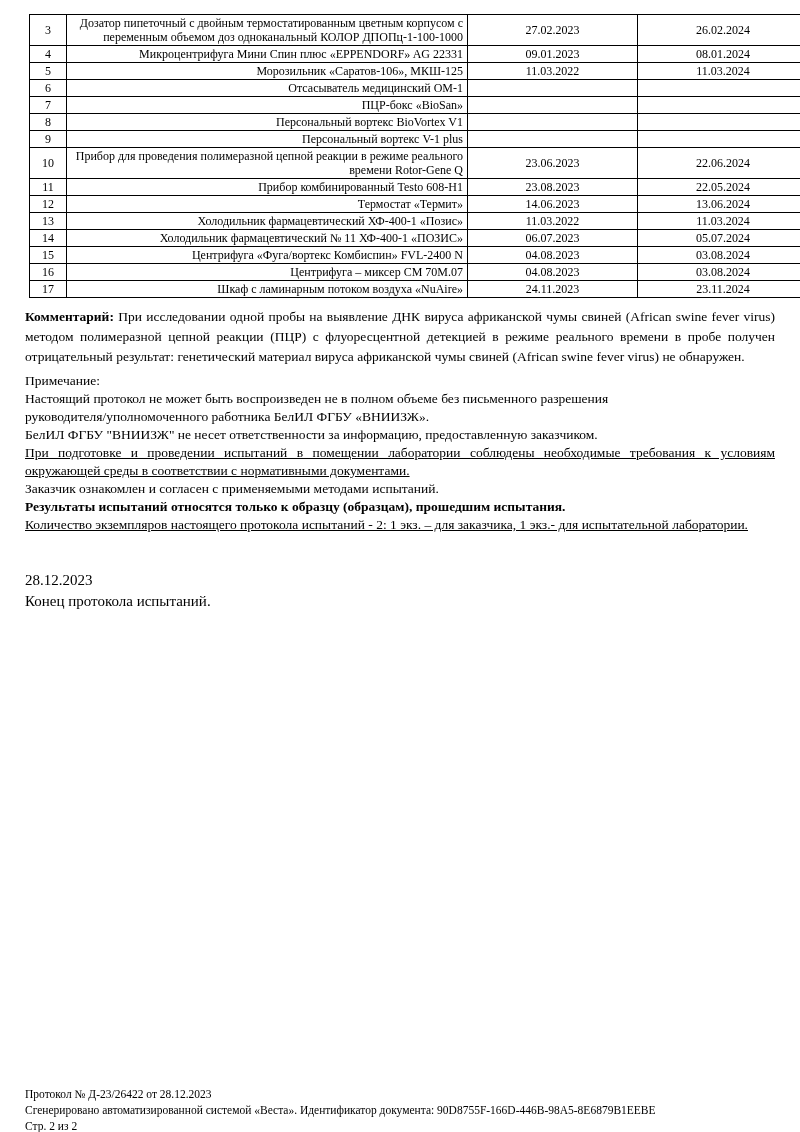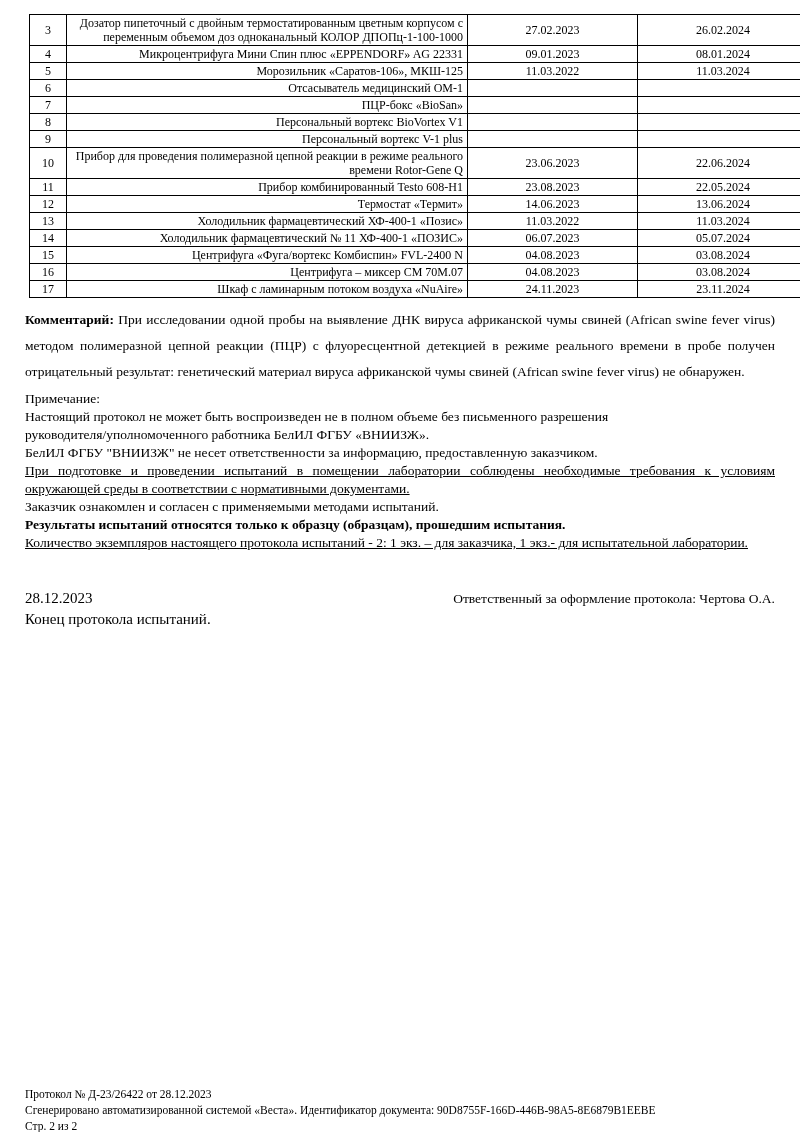--- a/index.html
+++ b/index.html
@@ -38,21 +38,21 @@
   }
   td.cell-num   { width: 28px;  text-align: center; padding: 1px 2px; }
   td.cell-desc  { width: 392px; text-align: right; padding-left: 7px; }
   td.cell-date1 { width: 161px; text-align: center; }
   td.cell-date2 { width: 162px; text-align: center; }
 
   
   .comment {
     margin: 9px 0 0 0;
     font-size: 13.5px;
-    line-height: 26px;
+    line-height: 20px;
     text-align: justify;
   }
   .comment b { font-weight: bold; }
 
   .notes { margin-top: 5px; font-size: 13.5px; line-height: 18px; }
   .note-line { text-align: left; }
   .note-line.justify { text-align: justify; text-decoration: underline; }
   .note-line.bold { font-weight: bold; }
 
   .signoff { margin-top: 38px; }
@@ -191,21 +191,20 @@
         <div class="note-line">БелИЛ ФГБУ "ВНИИЗЖ" не несет ответственности за информацию, предоставленную заказчиком.</div>
         <div class="note-line justify">При подготовке и проведении испытаний в помещении лаборатории соблюдены необходимые требования к условиям окружающей среды в соответствии с нормативными документами.</div>
         <div class="note-line">Заказчик ознакомлен и согласен с применяемыми методами испытаний.</div>
         <div class="note-line bold">Результаты испытаний относятся только к образцу (образцам), прошедшим испытания.</div>
         <div class="note-line justify">Количество экземпляров настоящего протокола испытаний - 2: 1 экз. – для заказчика, 1 экз.- для испытательной лаборатории.</div>
       </div>
 
     <div class="signoff">
       <div class="signoff-row">
         <span class="signoff-date">28.12.2023</span>
-        <span class="signoff-resp">Ответственный за оформление протокола: Чертова О.А.</span>
       </div>
       <div class="end-line">Конец протокола испытаний.</div>
     </div>
 
   </div>
 
   <div class="footer">
     <div>Протокол № Д-23/26422 от 28.12.2023</div>
     <div class="footer-row">
       <span>Сгенерировано автоматизированной системой «Веста». Идентификатор документа: 90D8755F-166D-446B-98A5-8E6879B1EEBE</span>

